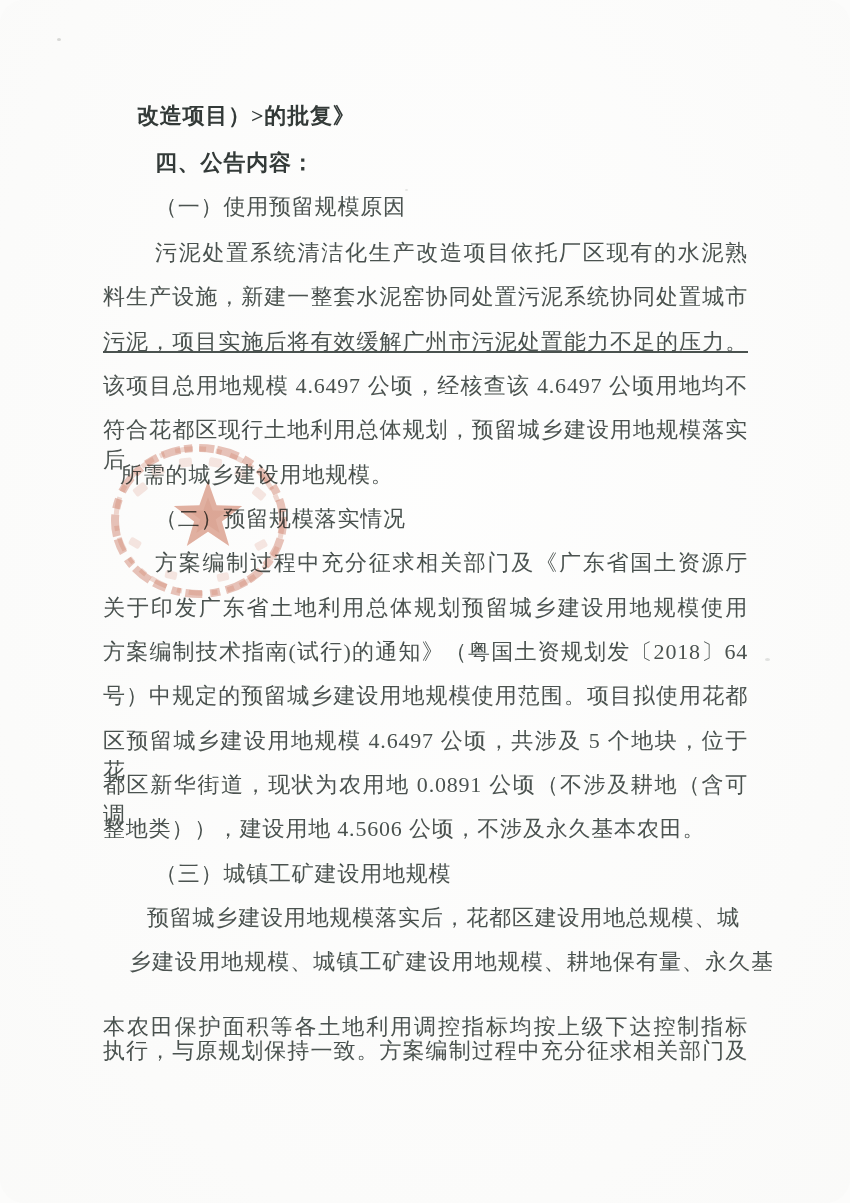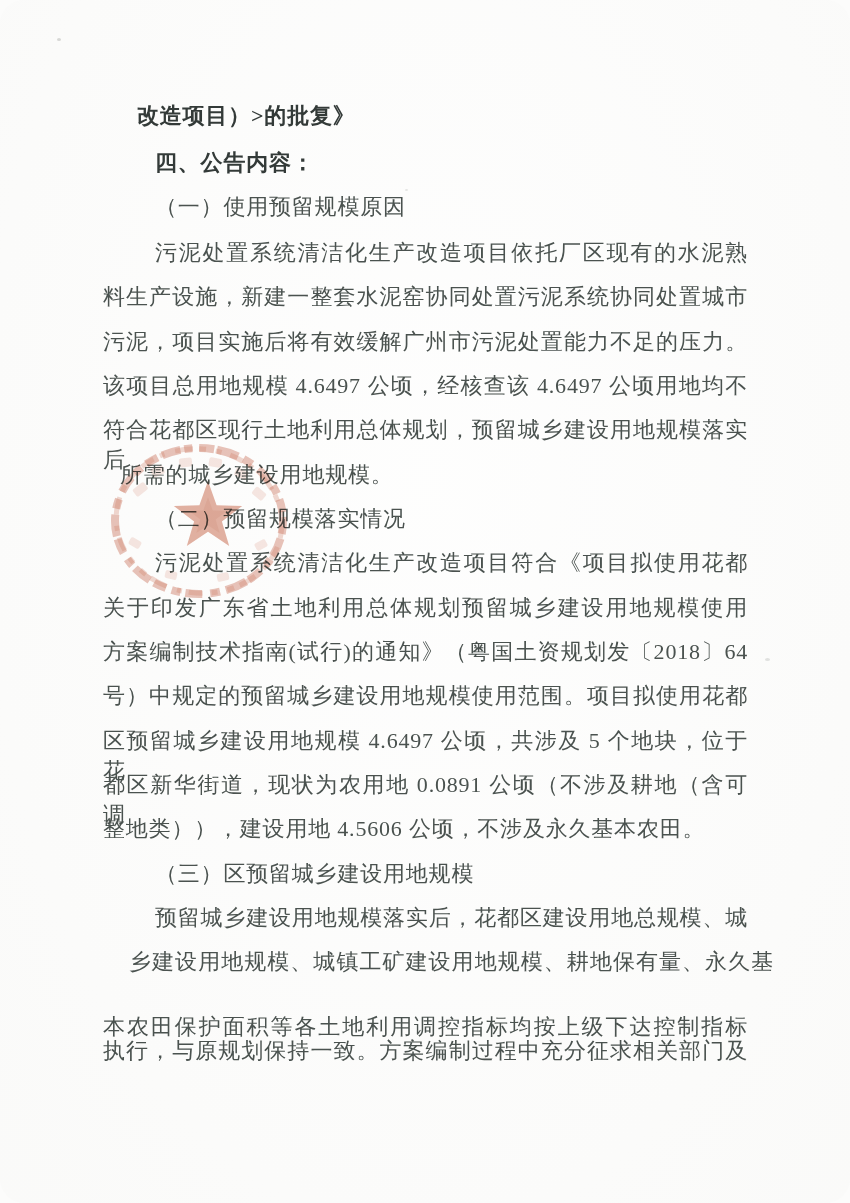--- a/index.html
+++ b/index.html
@@ -57,34 +57,34 @@
 <body>
 
 <div class="page">
 
   <div>
       <div class="line bold" style="left: 137px; top: 101px;">改造项目）&gt;的批复》</div>
       <div class="line bold" style="left: 155px; top: 148px;">四、公告内容：</div>
       <div class="line" style="left: 155px; top: 192px;">（一）使用预留规模原因</div>
       <div class="line justify" style="left: 103px; top: 238px; width: 645px; text-indent: 52px;">污泥处置系统清洁化生产改造项目依托厂区现有的水泥熟</div>
       <div class="line justify" style="left: 103px; top: 282px; width: 645px;">料生产设施，新建一整套水泥窑协同处置污泥系统协同处置城市</div>
-      <div class="line justify" style="left: 103px; top: 327px; width: 645px;">污泥，项目实施后将有效缓解广州市污泥处置能力不足的压力。</div>
+      <div class="line justify" style="left: 103px; top: 327px; width: 645px; text-decoration: underline;">污泥，项目实施后将有效缓解广州市污泥处置能力不足的压力。</div>
       <div class="line justify" style="left: 103px; top: 371px; width: 645px;">该项目总用地规模 4.6497 公顷，经核查该 4.6497 公顷用地均不</div>
       <div class="line justify" style="left: 103px; top: 415px; width: 645px;">符合花都区现行土地利用总体规划，预留城乡建设用地规模落实后</div>
       <div class="line" style="left: 104px; top: 460px; margin-left: 16px;">所需的城乡建设用地规模。</div>
       <div class="line" style="left: 155px; top: 504px;">（二）预留规模落实情况</div>
-      <div class="line justify" style="left: 103px; top: 548px; width: 645px; text-indent: 52px;">污泥处置系统清洁化生产改造项目符合《项目拟使用花都</div>
+      <div class="line justify" style="left: 103px; top: 548px; width: 645px; text-indent: 52px;">方案编制过程中充分征求相关部门及《广东省国土资源厅</div>
       <div class="line justify" style="left: 103px; top: 593px; width: 645px;">关于印发广东省土地利用总体规划预留城乡建设用地规模使用</div>
       <div class="line justify" style="left: 103px; top: 637px; width: 645px;">方案编制技术指南(试行)的通知》（粤国土资规划发〔2018〕64</div>
       <div class="line justify" style="left: 103px; top: 681px; width: 645px;">号）中规定的预留城乡建设用地规模使用范围。项目拟使用花都</div>
       <div class="line justify" style="left: 103px; top: 726px; width: 645px;">区预留城乡建设用地规模 4.6497 公顷，共涉及 5 个地块，位于花</div>
       <div class="line justify" style="left: 103px; top: 770px; width: 645px;">都区新华街道，现状为农用地 0.0891 公顷（不涉及耕地（含可调</div>
       <div class="line" style="left: 103px; top: 814px;">整地类）），建设用地 4.5606 公顷，不涉及永久基本农田。</div>
-      <div class="line" style="left: 155px; top: 859px;">（三）区预留城乡建设用地规模</div>
-      <div class="line justify" style="left: 103px; top: 903px; width: 645px; text-indent: 52px; font-family: Liberation Serif, serif;">预留城乡建设用地规模落实后，花都区建设用地总规模、城</div>
+      <div class="line" style="left: 155px; top: 859px;">（三）城镇工矿建设用地规模</div>
+      <div class="line justify" style="left: 95px; top: 903px; width: 645px; text-indent: 52px; font-family: Liberation Serif, serif;">预留城乡建设用地规模落实后，花都区建设用地总规模、城</div>
       <div class="line justify" style="left: 103px; top: 947px; width: 645px; margin-left: 26px;">乡建设用地规模、城镇工矿建设用地规模、耕地保有量、永久基</div>
       <div class="line justify" style="left: 103px; top: 1012px; width: 645px;">本农田保护面积等各土地利用调控指标均按上级下达控制指标</div>
       <div class="line justify" style="left: 103px; top: 1036px; width: 645px;">执行，与原规划保持一致。方案编制过程中充分征求相关部门及</div>
     </div>
 
   <svg class="stamp" viewBox="0 0 190 160" xmlns="http://www.w3.org/2000/svg">
     <g>
       <ellipse cx="94" cy="78" rx="84" ry="73" fill="none" stroke="var(--stamp, #cf7d66)" stroke-width="8" opacity="0.45" stroke-dasharray="13 5 19 4 8 7 15 3 22 6 10 8 17 5 9 6"></ellipse>
       <ellipse cx="94" cy="78" rx="83" ry="72" fill="none" stroke="var(--stamp, #cf7d66)" stroke-width="5" opacity="0.3" stroke-dasharray="6 9 14 7 5 11 18 6 7 10" transform="rotate(8 94 78)"></ellipse>
     </g>

